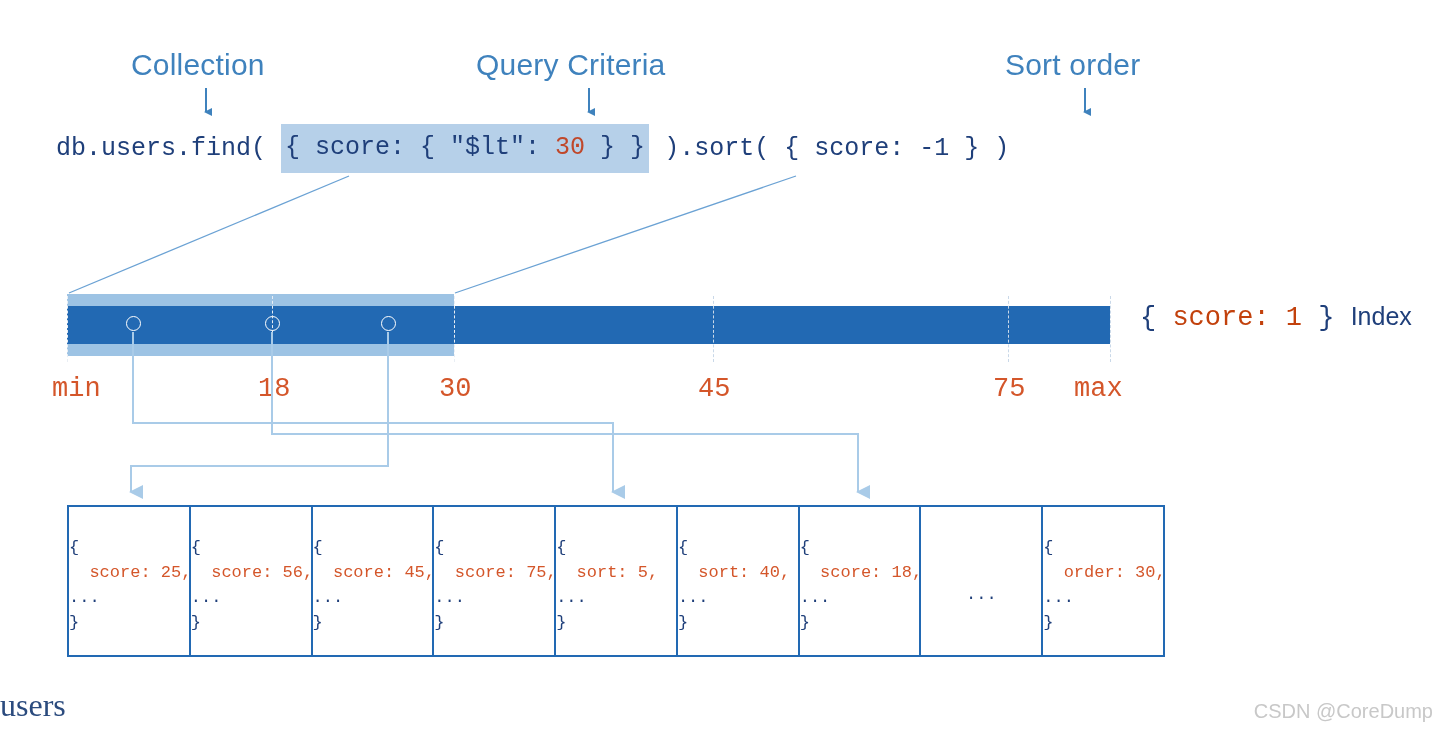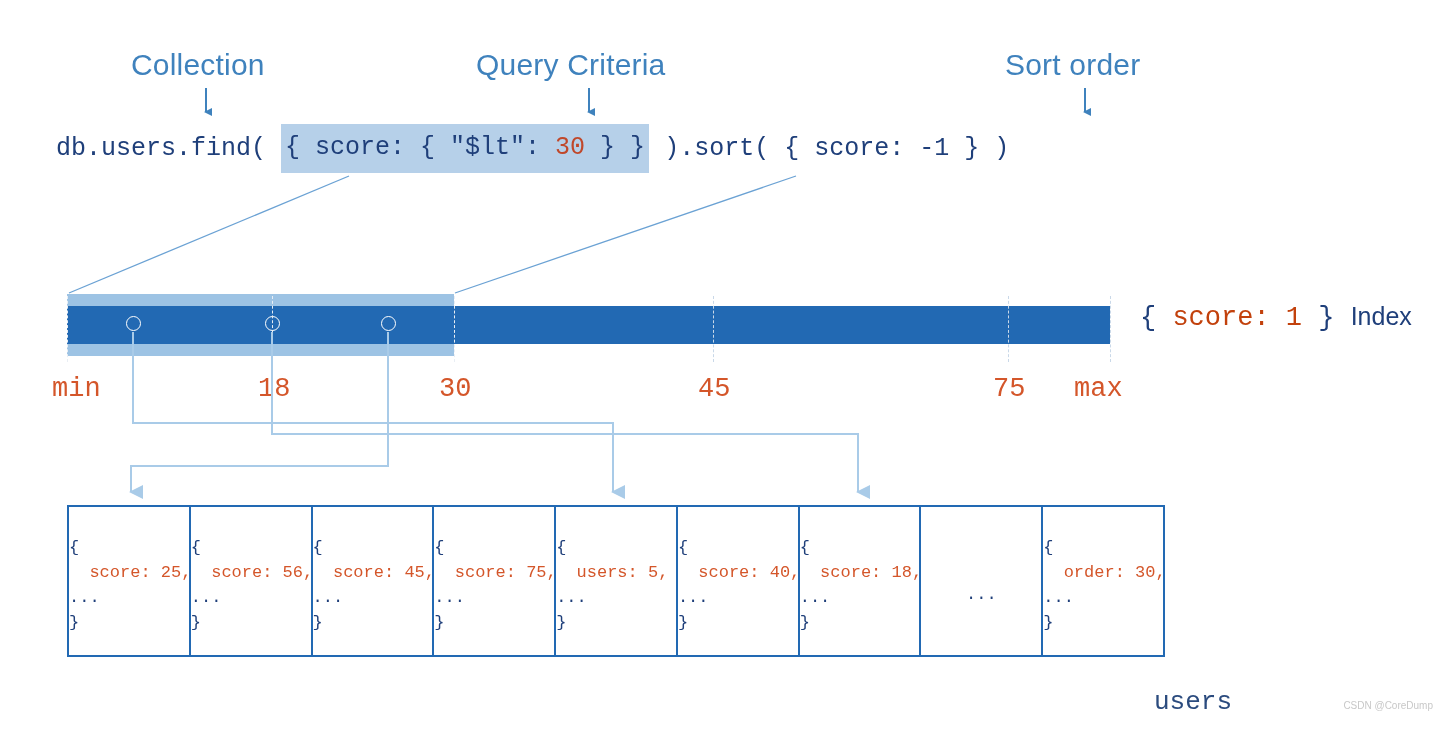--- a/index.html
+++ b/index.html
@@ -141,31 +141,31 @@
     transform: translateX(-50%);
     font-family: "Liberation Mono", monospace;
     font-size: 17px;
     color: #1f3f7a;
   }
 
   #collection-name {
     left: 0;
     top: 687px;
     width: 1232px;
-    text-align: right;
-    font-family: Liberation Mono, monospace;
-    font-size: 26px;
+    text-align: left;
+    font-family: Liberation Serif, serif;
+    font-size: 32px;
     color: #2b4b7e;
   }
 
   #watermark {
     right: 8px;
     top: 700px;
     font-family: "Liberation Sans", sans-serif;
-    font-size: 10px;
+    font-size: 20px;
     color: #c8c8c8;
     white-space: nowrap;
   }
 
   svg.overlay {
     position: absolute;
     left: 0; top: 0;
     width: 1441px;
     height: 730px;
     pointer-events: none;
@@ -227,27 +227,27 @@
 <span>}</span></div>
     </div>
     <div class="doc-cell">
       <div class="doc-text"><span>{</span>
 <span class="sc">  score: 75,</span>
 <span>...</span>
 <span>}</span></div>
     </div>
     <div class="doc-cell">
       <div class="doc-text"><span>{</span>
-<span class="sc">  users: 5,</span>
-<span>...</span>
-<span>}</span></div>
-    </div>
-    <div class="doc-cell">
-      <div class="doc-text"><span>{</span>
-<span class="sc">  score: 40,</span>
+<span class="sc">  sort: 5,</span>
+<span>...</span>
+<span>}</span></div>
+    </div>
+    <div class="doc-cell">
+      <div class="doc-text"><span>{</span>
+<span class="sc">  sort: 40,</span>
 <span>...</span>
 <span>}</span></div>
     </div>
     <div class="doc-cell">
       <div class="doc-text"><span>{</span>
 <span class="sc">  score: 18,</span>
 <span>...</span>
 <span>}</span></div>
     </div>
     <div class="doc-cell">

